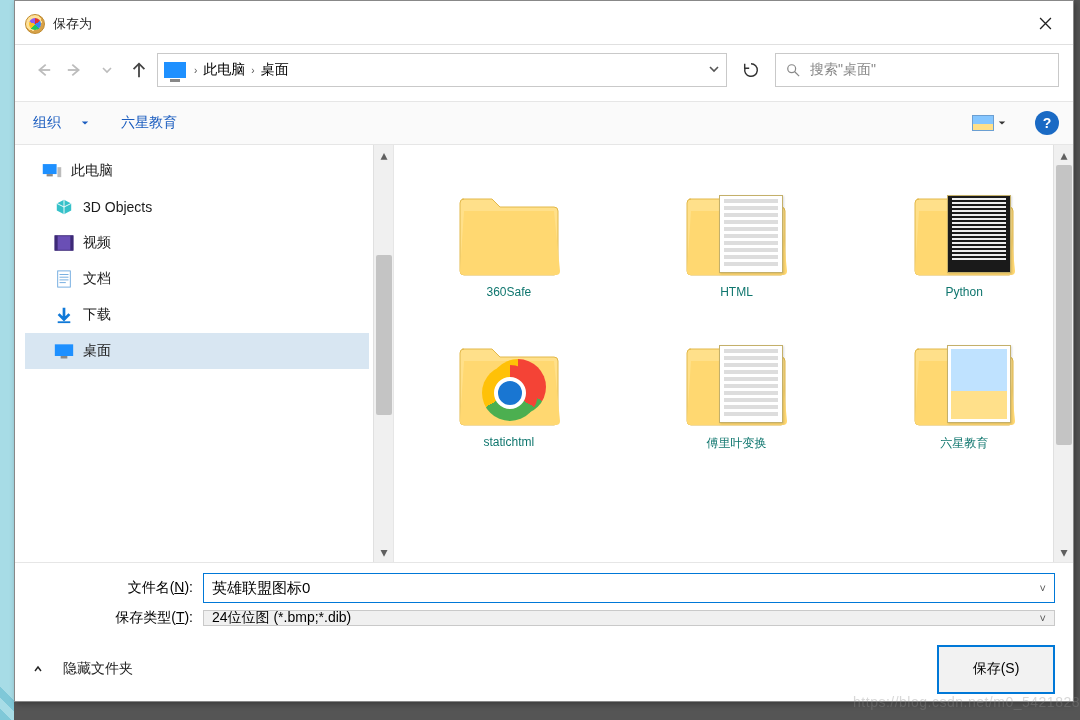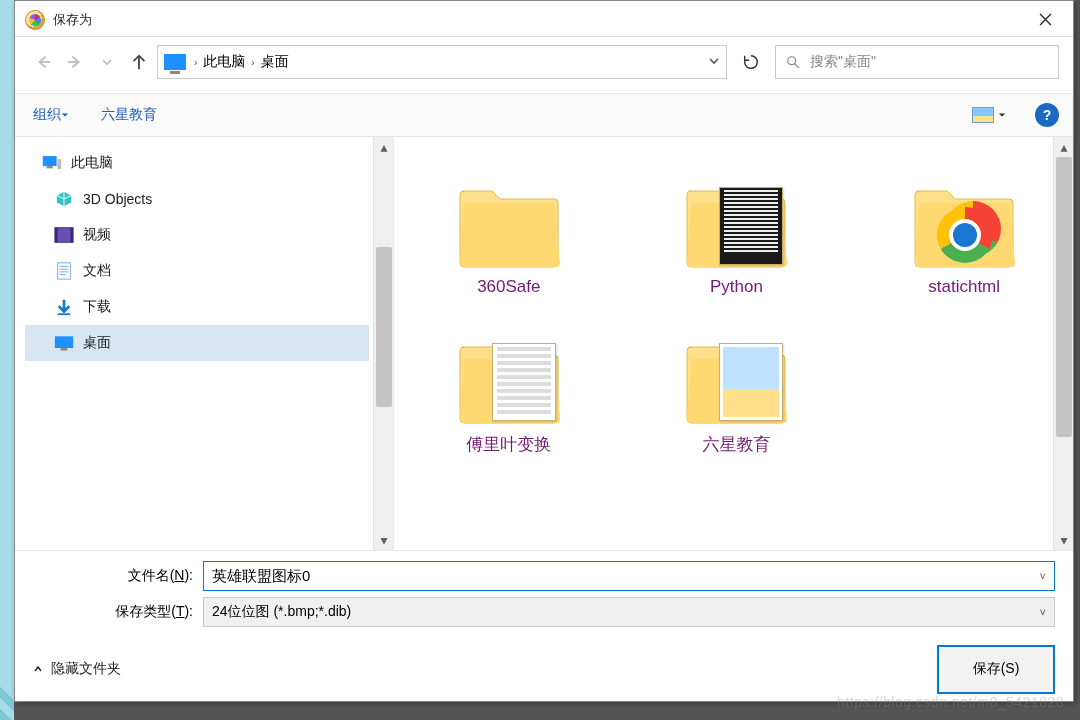--- a/index.html
+++ b/index.html
@@ -1,39 +1,39 @@
 <!DOCTYPE html>
 <html><head>
 <meta charset="utf-8">
 <style>
   * { box-sizing: border-box; margin: 0; padding: 0; font-family: "Segoe UI", "Microsoft YaHei", sans-serif; font-size: 14px; }
   body { width: 1080px; height: 720px; background: #555; overflow: hidden; position: relative; }
   .bg-strip { position:absolute; left:0; top:0; width:14px; height:100%; background:linear-gradient(45deg,#7fc8d8 0 8px,#a7dce6 8px 16px,#7fc8d8 16px 24px,#a7dce6 24px 32px); }
   .dialog { position:absolute; left:14px; top:0; width:1060px; height:702px; background:#fff; border:1px solid #888; box-shadow:2px 2px 6px rgba(0,0,0,.3); display:flex; flex-direction:column; }
-  .titlebar { height:36px; display:flex; align-items:center; padding:2px 0 0 10px; border-bottom:1px solid #e0e0e0;}
+  .titlebar { height:44px; display:flex; align-items:center; padding:2px 0 0 10px; border-bottom:1px solid #e0e0e0;}
   .paint-icon { width:20px; height:20px; margin-right:8px; border-radius:10px; background:radial-gradient(circle at 40% 40%, #ffe29a 0 55%, #d7a24a 55% 100%); border:1px solid #c08a2d; position:relative; }
   .paint-icon:after { content:""; position:absolute; inset:3px; border-radius:50%; background:conic-gradient(#d33 0 60deg,#3b82f6 60deg 140deg,#22c55e 140deg 220deg,#fbbf24 220deg 290deg,#8b5cf6 290deg 360deg); }
   .title-text { font-size:13px; color:#222; }
   .close-btn { margin-left:auto; width:56px; height:36px; display:flex; align-items:center; justify-content:center; }
   .close-btn svg { width:13px; height:13px; }
 
   .navrow { display:flex; align-items:center; gap:4px; padding:8px 14px 14px 14px; }
   .nav-arrow { width:28px; height:28px; display:flex; align-items:center; justify-content:center; color:#bcbcbc; border-radius:3px;}
   .nav-arrow.enabled { color:#444; }
   .breadcrumb { flex:1; height:34px; border:1px solid #c9c9c9; display:flex; align-items:center; padding:0 6px; gap:6px; }
   .monitor-mini { width:22px; height:16px; background:#1e90ff; position:relative; margin-right:2px;}
   .monitor-mini:after { content:""; position:absolute; left:6px; bottom:-4px; width:10px; height:3px; background:#888;}
   .crumb-sep { font-size:10px; color:#555; }
   .crumb-drop { margin-left:auto; color:#555; }
   .refresh-btn { width:40px; height:34px; display:flex; align-items:center; justify-content:center; color:#333;}
   .searchbox { width:284px; height:34px; border:1px solid #c9c9c9; display:flex; align-items:center; padding:0 10px; gap:10px; color:#888; }
   .searchbox svg { width:14px; height:14px; }
 
   .toolbar { height:44px; border-top:1px solid #e6e6e6; border-bottom:1px solid #e6e6e6; display:flex; align-items:center; padding:0 14px; background:#fafafa;}
-  .tlink { color:#1a5cbf; font-size:14px; padding:4px 4px; display:flex; align-items:center; gap:0; }
+  .tlink { color:#1a5cbf; font-size:14px; padding:4px 4px; display:flex; align-items:center; gap:20px; }
   .tlink + .tlink { margin-left:24px;}
   .tright { margin-left:auto; display:flex; align-items:center; gap:10px;}
   .view-btn { display:flex; align-items:center; gap:4px; border:1px solid transparent; padding:2px 4px;}
   .pic-thumb { width:22px; height:16px; background:linear-gradient(#85c6ff 60%, #ffe08a 60%); border:1px solid #6b9fd2;}
   .help-circ { width:24px; height:24px; border-radius:50%; background:#1a6ac4; color:#fff; display:flex; align-items:center; justify-content:center; font-size:14px; font-weight:bold; margin-left:14px;}
 
   .body { flex:1; display:flex; border-bottom:1px solid #e6e6e6; min-height:0;}
   .sidebar-wrap { width:378px; position:relative; display:flex; }
   .tree { width:358px; padding:8px 4px 4px 10px; overflow:hidden; }
   .tree-item { display:flex; align-items:center; gap:8px; height:36px; padding-left:28px; color:#1b1b1b; font-size:15px;}
@@ -43,21 +43,21 @@
   .ic svg { width:20px; height:18px; }
   .tree-sb { width:20px; background:#f0f0f0; position:relative; border-left:1px solid #e0e0e0;}
   .tree-sb .up, .tree-sb .dn { position:absolute; left:0; width:20px; height:20px; display:flex; align-items:center; justify-content:center; color:#606060;}
   .tree-sb .up { top:0;} .tree-sb .dn { bottom:0;}
   .tree-thumb { position:absolute; left:2px; width:16px; top:110px; height:160px; background:#c4c4c4; border-radius:2px;}
 
   .content-wrap { flex:1; display:flex; border-left:1px solid #e6e6e6;}
   .content { flex:1; padding:16px 10px 0 36px; overflow:hidden; }
   .grid { display:grid; grid-template-columns:repeat(3,1fr); column-gap:70px; row-gap:12px;}
   .folder { display:flex; flex-direction:column; align-items:center; gap:8px; }
-  .folder-name { font-size:17px; color:#701a75;}
+  .folder-name { font-size:12px; color:#0f766e;}
   .folder-ico { width:106px; height:116px; position:relative; display:flex; align-items:flex-end; justify-content:center;}
   .fold-svg { position:absolute; left:0; bottom:0; width:106px; height:90px;}
   .preview { position:absolute; right:6px; bottom:4px; width:64px; height:78px; background:#fff; border:1px solid #c4b06a; box-shadow:1px 1px 2px rgba(0,0,0,.15); display:flex; flex-direction:column; overflow:hidden;}
   .preview .ln { height:4px; margin:3px 4px 0 4px; background:#ddd;}
   .preview.dark { background:#1a1a1a;}
   .preview.dark .ln { background:#eee; height:2px; margin:2px 4px 0 4px;}
   .preview .thumb-land { flex:1; margin:3px; background:linear-gradient(#bfe2ff 60%, #ffe08a 60%);}
   .chrome-ico { position:absolute; left:26px; bottom:6px; width:56px; height:56px; border-radius:50%; background:conic-gradient(#f44336 0 120deg,#4caf50 120deg 240deg,#ffc107 240deg 360deg); display:flex; align-items:center; justify-content:center;}
   .chrome-ico:after { content:""; width:24px; height:24px; border-radius:50%; background:#1976d2; border:4px solid #fff;}
   .chrome-bk { position:absolute; left:34px; bottom:12px; width:56px; height:56px; border-radius:50%; background:conic-gradient(#f44336 0 120deg,#4caf50 120deg 240deg,#ffc107 240deg 360deg);}
@@ -65,30 +65,30 @@
   .content-sb .up, .content-sb .dn { position:absolute; left:0; width:20px; height:20px; display:flex; align-items:center; justify-content:center; color:#606060;}
   .content-sb .up{top:0;} .content-sb .dn{bottom:0;}
   .content-thumb { position:absolute; left:2px; width:16px; top:20px; height:280px; background:#c4c4c4; border-radius:2px;}
 
   .form-area { padding:10px 18px 4px 18px; }
   .frow { display:flex; align-items:center; margin-bottom:6px; }
   .flabel { width:170px; text-align:right; padding-right:10px; font-size:14px;}
   .flabel u { text-decoration:underline;}
   .finput { flex:1; height:30px; border:1px solid #0078d7; padding:2px 8px; display:flex; align-items:center; justify-content:space-between; background:#fff;}
   .finput input { border:none; outline:none; flex:1; font-size:15px; }
-  .fselect { flex:1; height:30px; border:1px solid #c9c9c9; background:#f0f0f0; padding:2px 8px; display:flex; align-items:center; justify-content:space-between;}
+  .fselect { flex:1; height:16px; border:1px solid #c9c9c9; background:#f0f0f0; padding:2px 8px; display:flex; align-items:center; justify-content:space-between;}
   .chev { font-size:11px; color:#555;}
 
   .footer { height:64px; display:flex; align-items:center; padding:0 18px; }
-  .hide-link { display:flex; align-items:center; gap:8px; color:#222; font-size:14px;}
+  .hide-link { display:flex; align-items:center; gap:20px; color:#222; font-size:14px;}
   .actions { margin-left:auto; display:flex; gap:14px;}
   .btn { width:118px; height:49px; border:1px solid #a7a7a7; background:#f2f2f2; display:flex; align-items:center; justify-content:center; font-size:14px;}
   .btn.primary { border:2px solid #0078d7; }
 
-  .watermark { position:absolute; right:16px; bottom:10px; color:rgba(140,140,140,.35); font-size:14px; letter-spacing:.5px;}
+  .watermark { position:absolute; right:0; bottom:10px; color:rgba(140,140,140,.35); font-size:14px; letter-spacing:.5px;}
 </style>
 </head>
 <body>
 
 <div class="bg-strip"></div>
 
 <div class="dialog">
 
   <div class="titlebar">
     <div class="paint-icon"></div>
@@ -250,20 +250,41 @@
                 </svg>
               </div>
               <div class="folder-name">360Safe</div>
             </div>
             <div class="folder">
               <div class="folder-ico">
                 <svg class="fold-svg" viewBox="0 0 106 90">
                   <path d="M6 12 h30 l8 8 h54 a4 4 0 0 1 4 4 v60 a4 4 0 0 1 -4 4 H8 a4 4 0 0 1 -4 -4 V16 a4 4 0 0 1 4 -4" fill="#ffe08a" stroke="#e2b84a"></path>
                   <path d="M8 24 h90 l6 60 a4 4 0 0 1 -4 4 H8 a4 4 0 0 1 -4 -4 Z" fill="#ffd871"></path>
                 </svg>
+                <div class="preview">
+                  <div class="ln"></div>
+                  <div class="ln"></div>
+                  <div class="ln"></div>
+                  <div class="ln"></div>
+                  <div class="ln"></div>
+                  <div class="ln"></div>
+                  <div class="ln"></div>
+                  <div class="ln"></div>
+                  <div class="ln"></div>
+                  <div class="ln"></div>
+                </div>
+              </div>
+              <div class="folder-name">HTML</div>
+            </div>
+            <div class="folder">
+              <div class="folder-ico">
+                <svg class="fold-svg" viewBox="0 0 106 90">
+                  <path d="M6 12 h30 l8 8 h54 a4 4 0 0 1 4 4 v60 a4 4 0 0 1 -4 4 H8 a4 4 0 0 1 -4 -4 V16 a4 4 0 0 1 4 -4" fill="#ffe08a" stroke="#e2b84a"></path>
+                  <path d="M8 24 h90 l6 60 a4 4 0 0 1 -4 4 H8 a4 4 0 0 1 -4 -4 Z" fill="#ffd871"></path>
+                </svg>
                 <div class="preview dark">
                   <div class="ln"></div>
                   <div class="ln"></div>
                   <div class="ln"></div>
                   <div class="ln"></div>
                   <div class="ln"></div>
                   <div class="ln"></div>
                   <div class="ln"></div>
                   <div class="ln"></div>
                   <div class="ln"></div>

